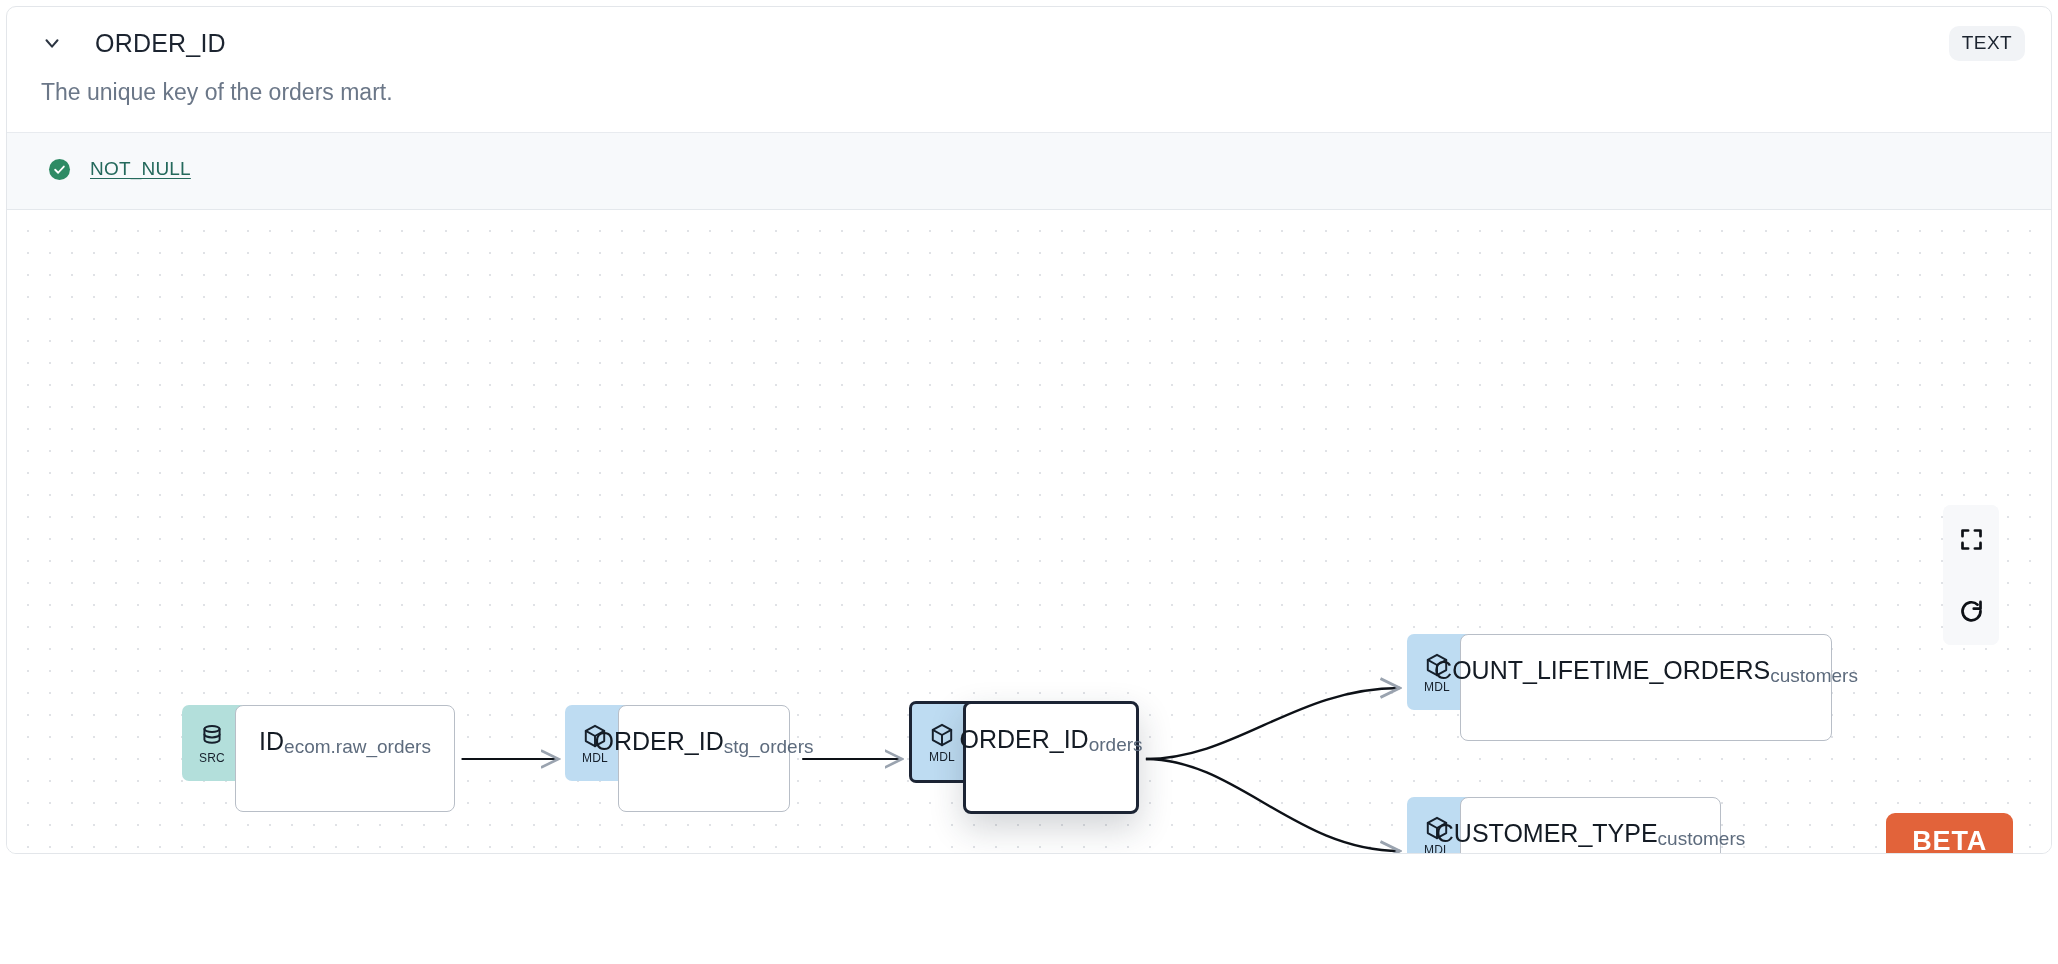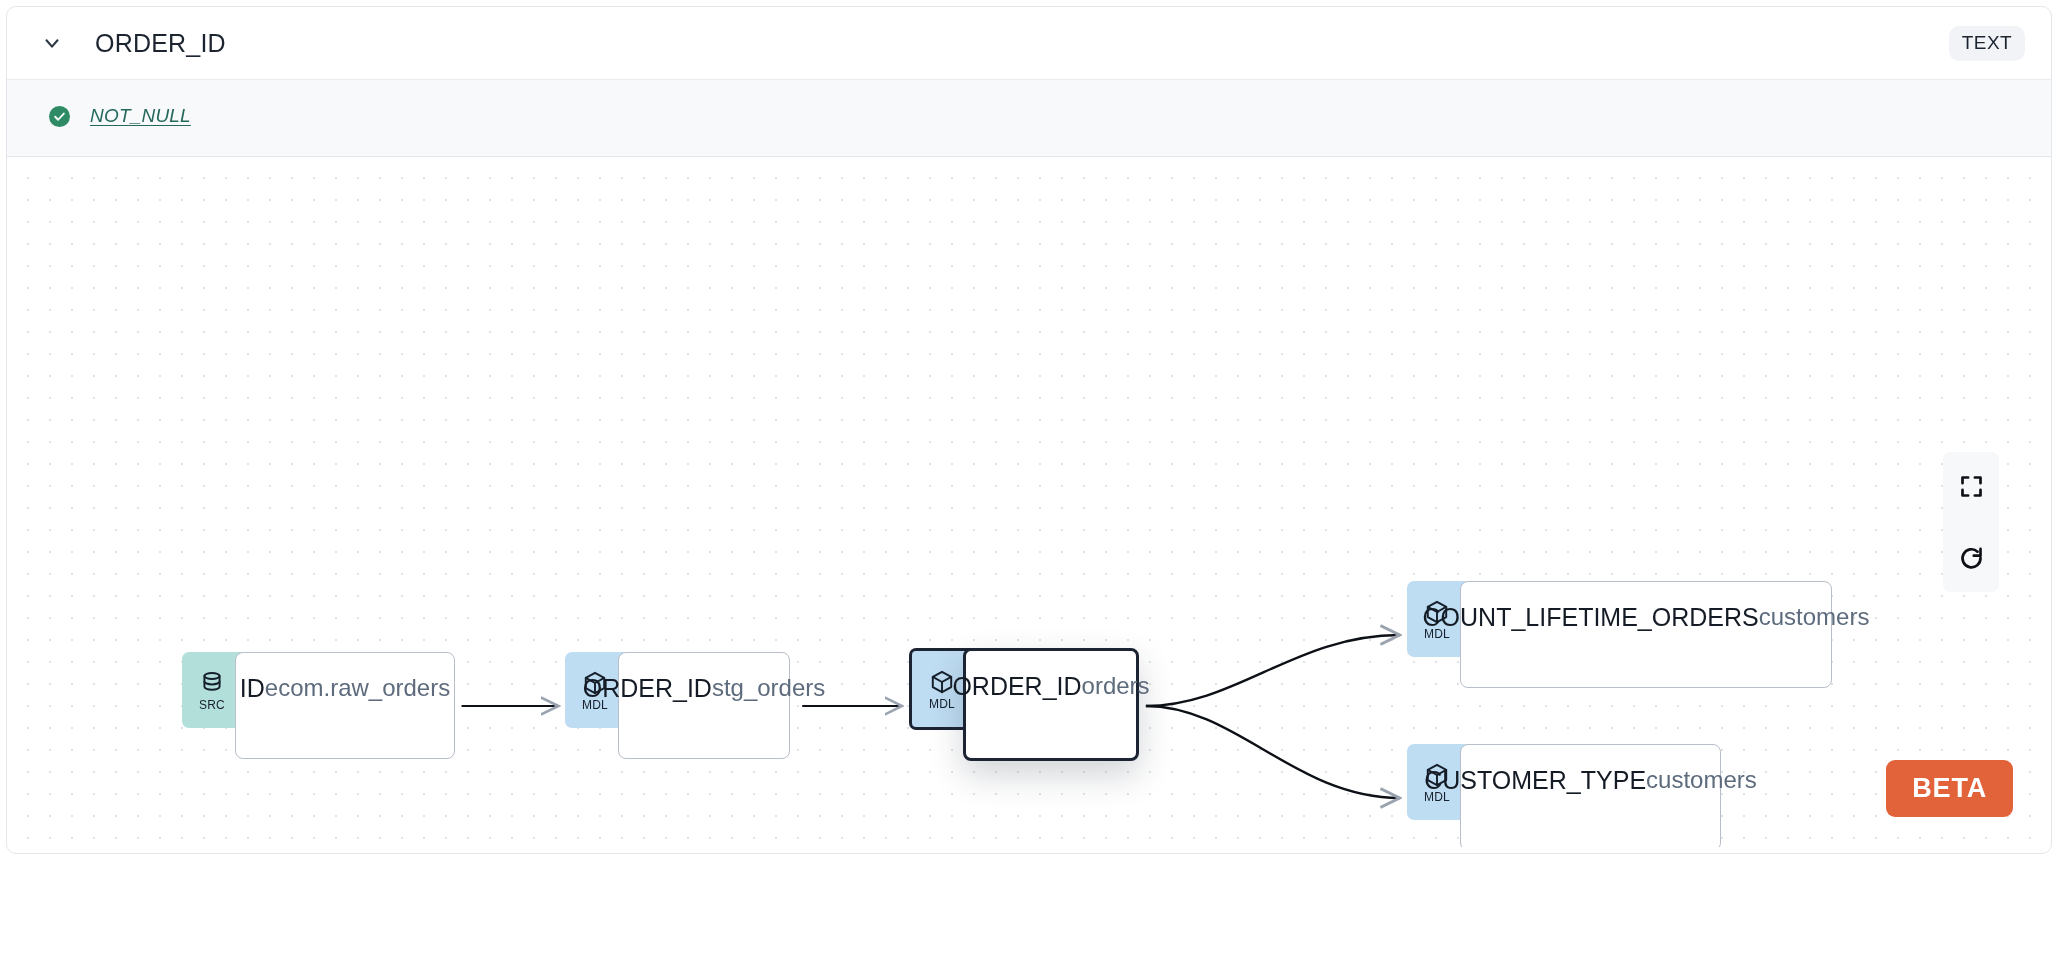--- a/index.html
+++ b/index.html
@@ -60,21 +60,20 @@
     color: #6b7788;
     font-weight: 400;
   }
 
   
   .tests {
     background: #f7f9fb;
     border-top: 1px solid #e8ebef;
     border-bottom: 1px solid #e4e8ec;
     padding: 18px 0 22px 0;
-    font-style: italic;
   }
   .test-row {
     display: flex;
     align-items: center;
     padding: 7px 0 7px 42px;
   }
   .check {
     width: 21px; height: 21px;
     border-radius: 50%;
     background: #2e8b65;
@@ -143,22 +142,23 @@
     position: relative;
     z-index: 2;
   }
   .node-name {
     font-size: 25px;
     color: #141b24;
     line-height: 1.1;
     white-space: nowrap;
   }
   .node-sub {
-    font-size: 24px;
+    font-size: 19px;
     color: #5d6b7d;
+    margin-top: 9px;
     line-height: 1.1;
     white-space: nowrap;
   }
 
   
   .node.selected .badge {
     border: 3px solid #1c2434;
     border-right: none;
     border-radius: 7px 0 0 7px;
     height: 82px;
@@ -228,20 +228,21 @@
   <div class="header">
     <span class="chev">
       <svg width="22" height="22" viewBox="0 0 24 24" fill="none" stroke="currentColor" stroke-width="2.2" stroke-linecap="round" stroke-linejoin="round">
           <polyline points="6 9 12 16 18 9"></polyline>
         </svg>
     </span>
     <span class="title">ORDER_ID</span>
     <span class="type-badge">TEXT</span>
   </div>
 
+  <div class="desc">The unique key of the orders mart.</div>
 
   <div class="tests">
     <div class="test-row">
       <span class="check">
         <svg width="13" height="13" viewBox="0 0 24 24" fill="none" stroke="#ffffff" stroke-width="3.4" stroke-linecap="round" stroke-linejoin="round">
             <polyline points="4 12.5 9.5 18 20 6.5"></polyline>
           </svg>
       </span>
       <span class="test-link">NOT_NULL</span>
     </div>

